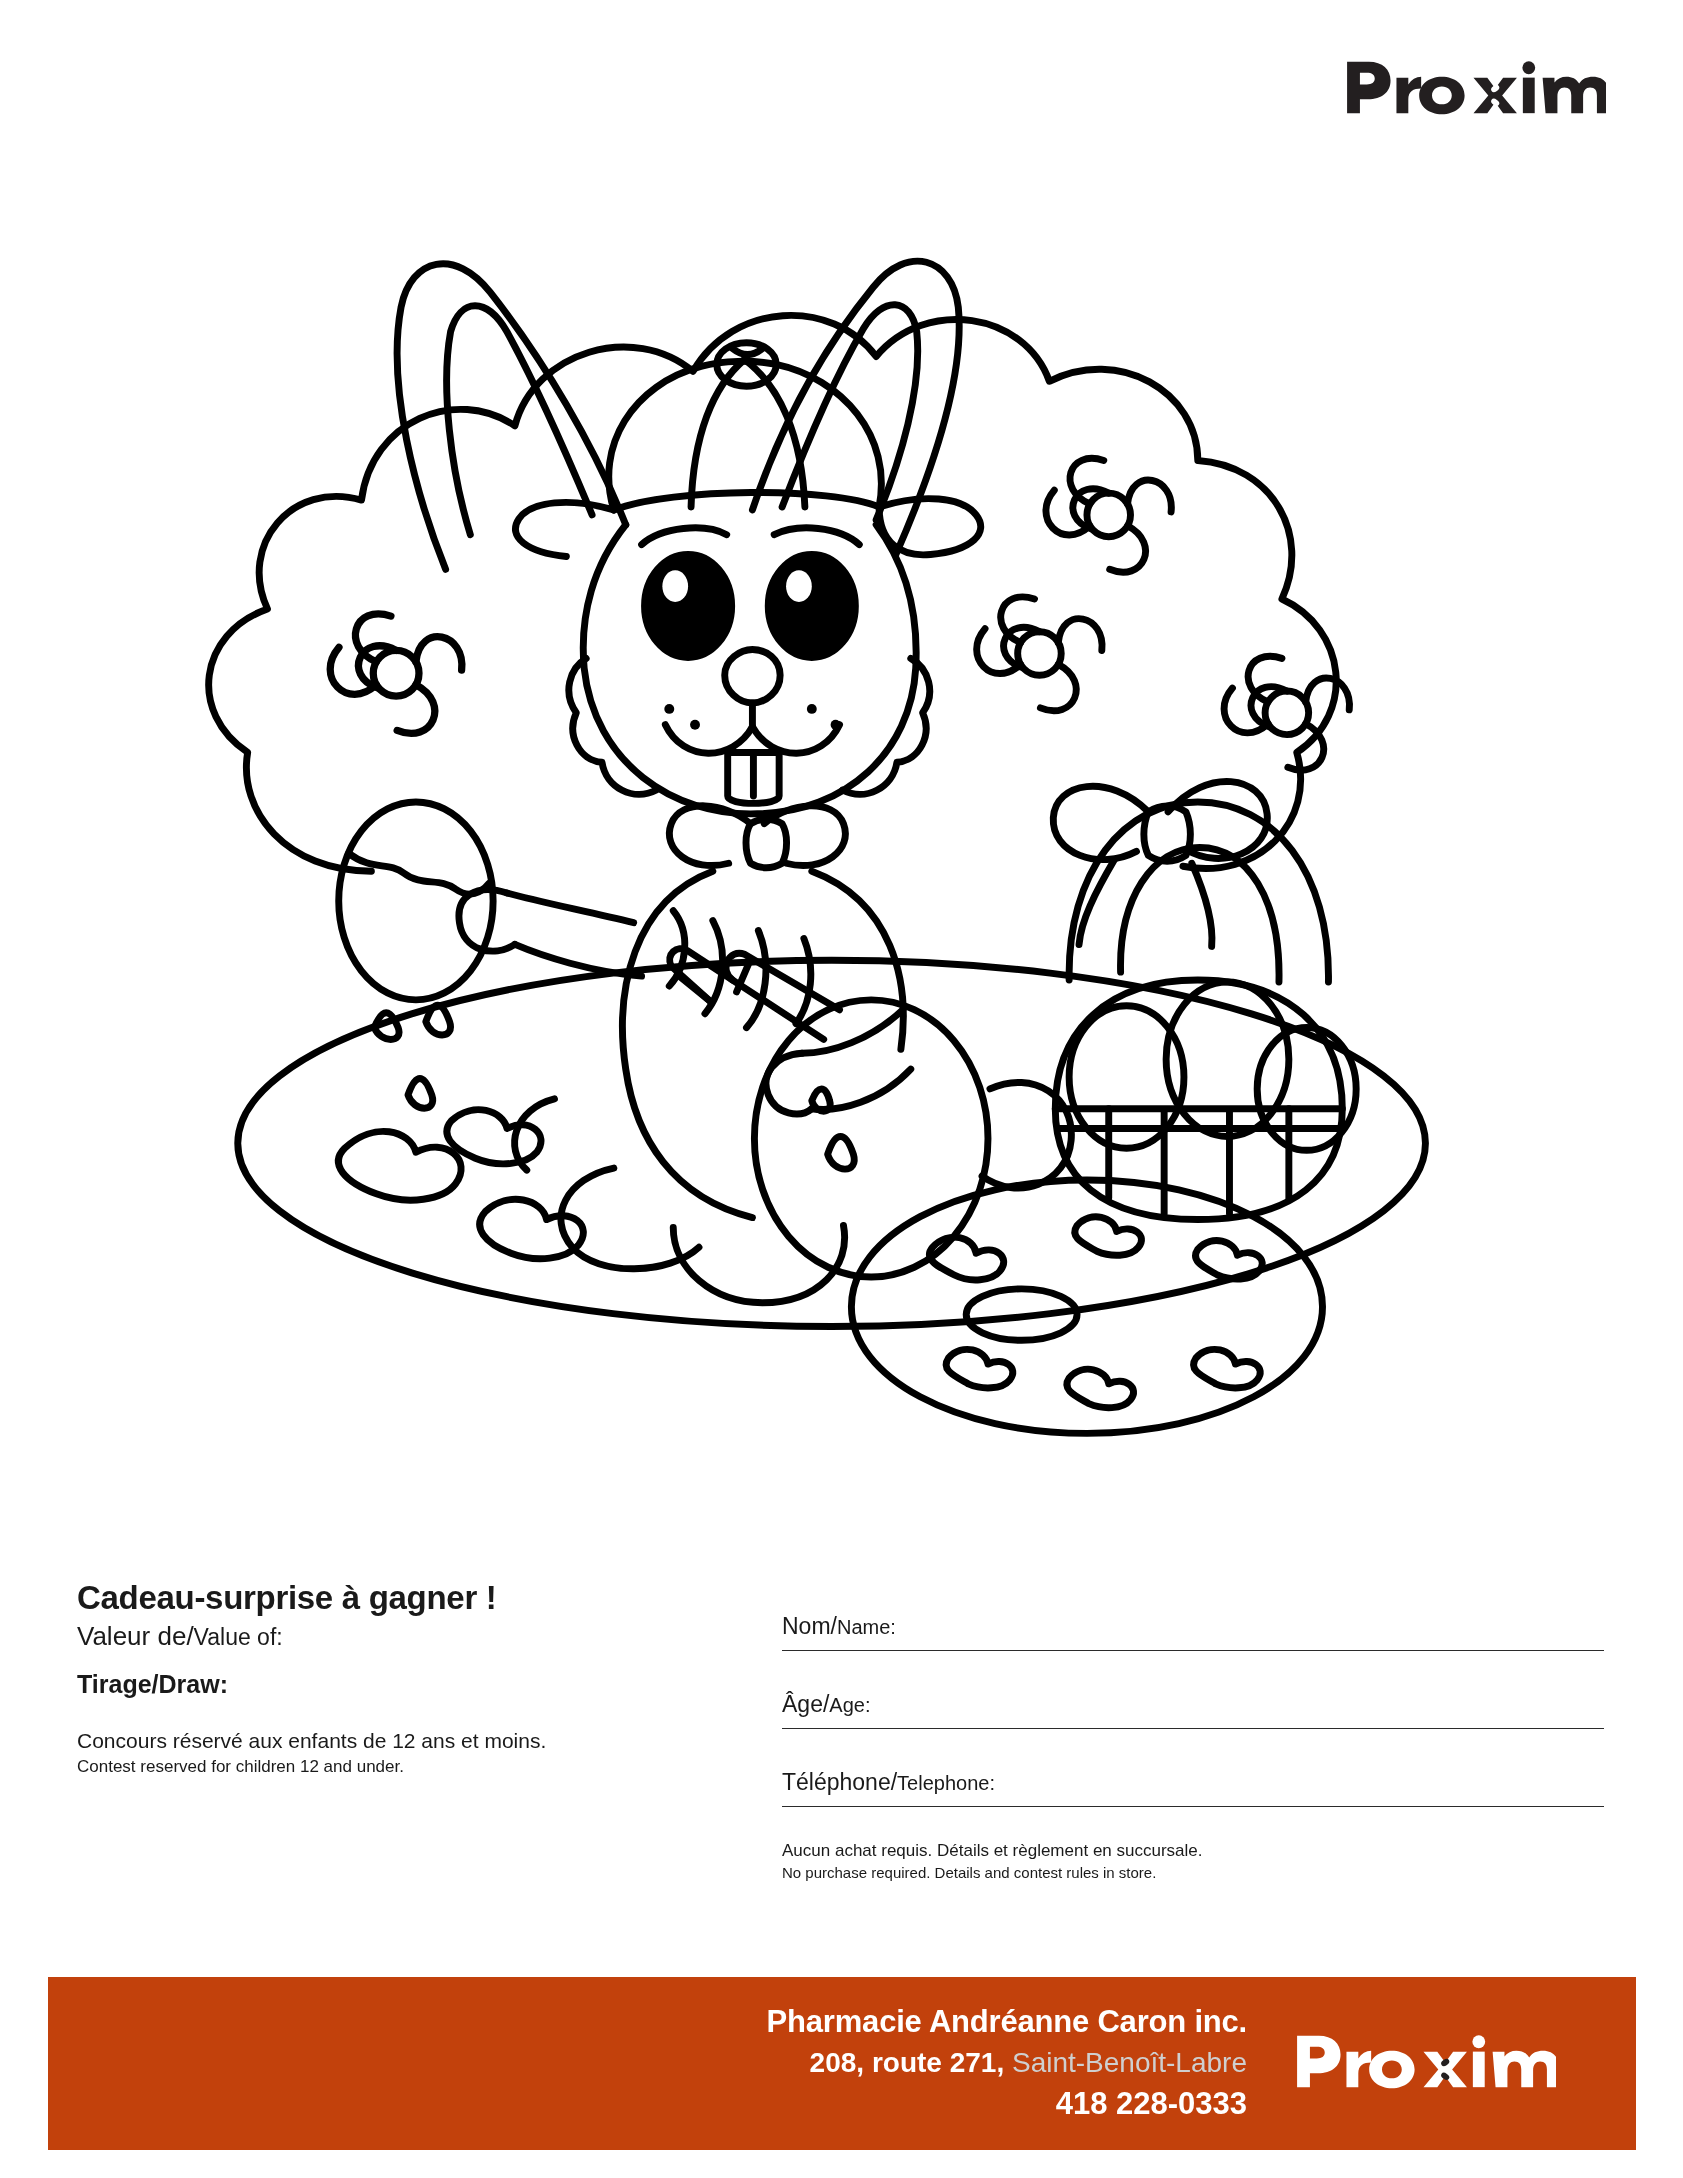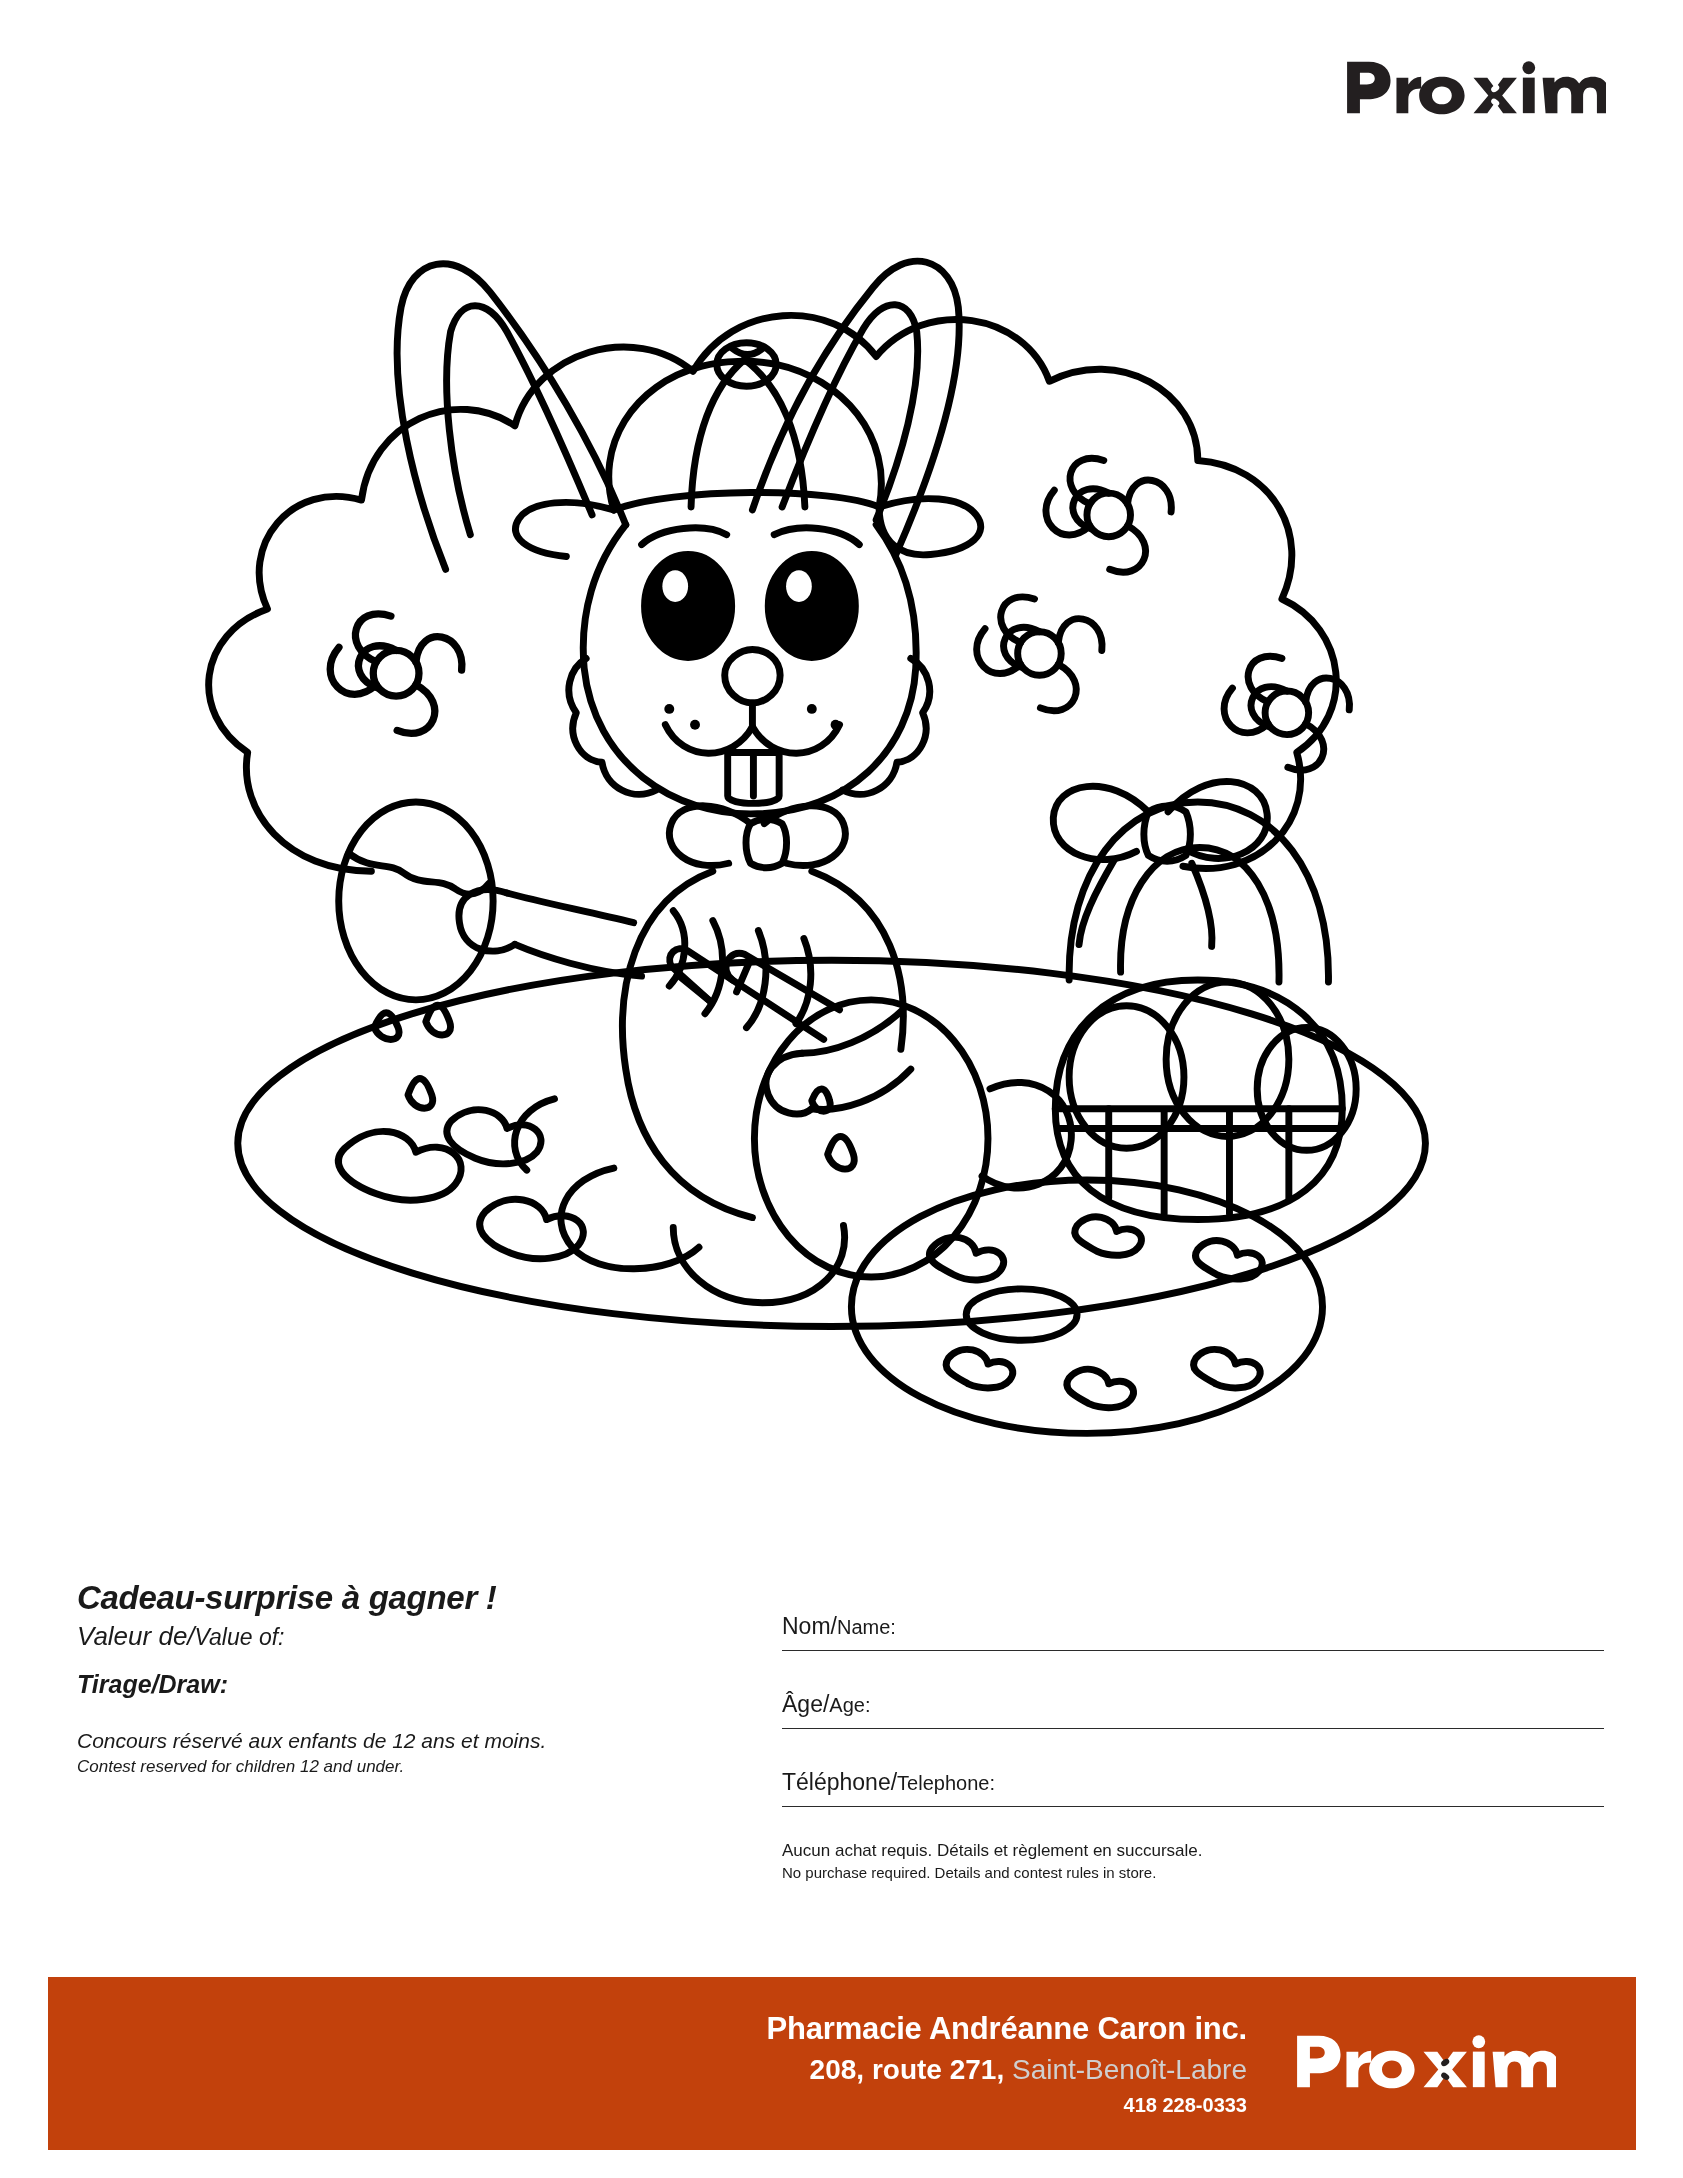--- a/index.html
+++ b/index.html
@@ -57,21 +57,20 @@
     left: 0;
     width: 1683px;
     height: 307px;
   }
 
   .info-left {
     position: absolute;
     left: 77px;
     top: 0;
     width: 644px;
-    font-style: italic;
   }
 
   .prize-title {
     font-size: 33px;
     font-weight: bold;
     letter-spacing: -0.3px;
     margin: 0 0 4px 0;
     line-height: 1.15;
   }
   .prize-subtitle {
@@ -176,21 +175,21 @@
     letter-spacing: -0.2px;
   }
   .footer-address {
     font-size: 28px;
     margin: 2px 0 0 0;
     font-weight: normal;
   }
   .footer-address .addr-num { font-weight: bold; }
   .footer-address .addr-city { color: #cfcfcf; }
   .footer-phone {
-    font-size: 20px;
+    font-size: 31px;
     font-weight: bold;
     margin: 3px 0 0 0;
   }
   .footer-logo {
     width: 297px;
     padding-right: 50px;
   }
 </style>
 </head>
 <body>

